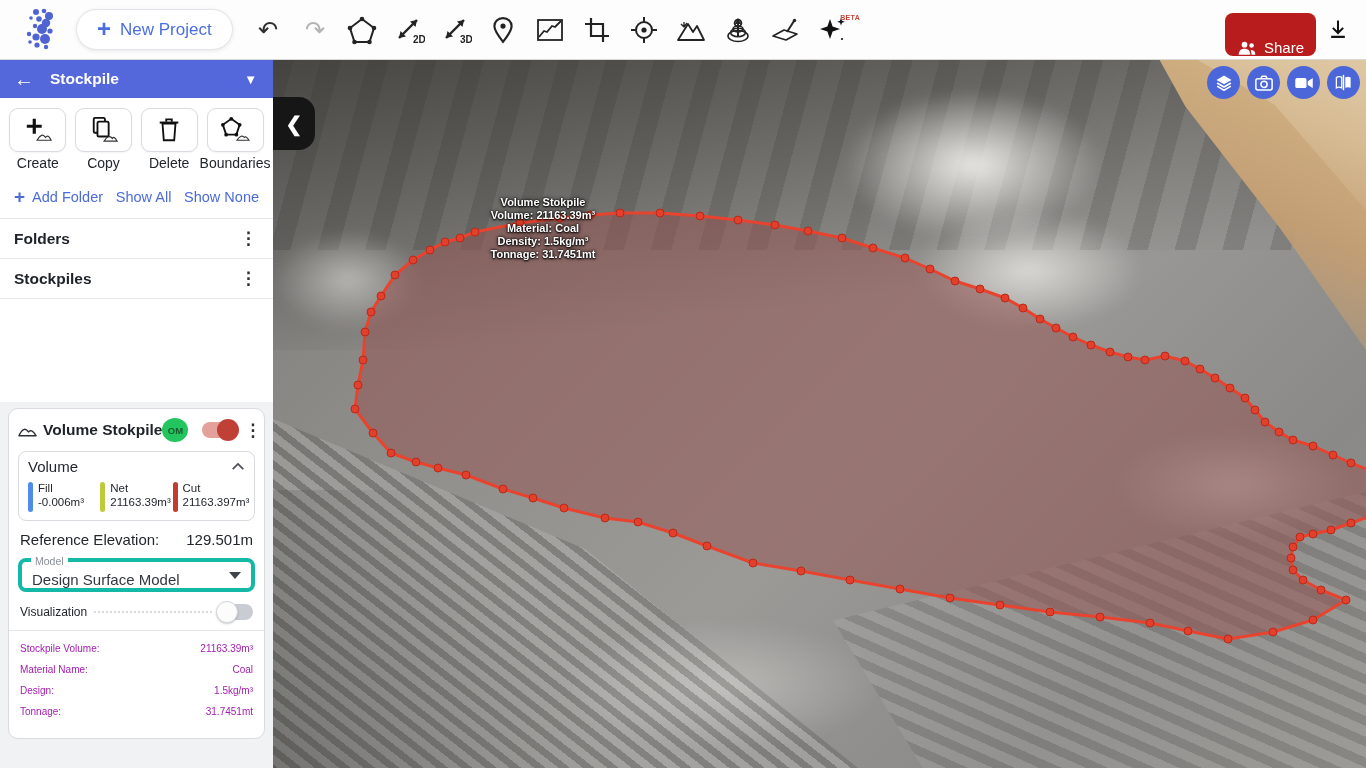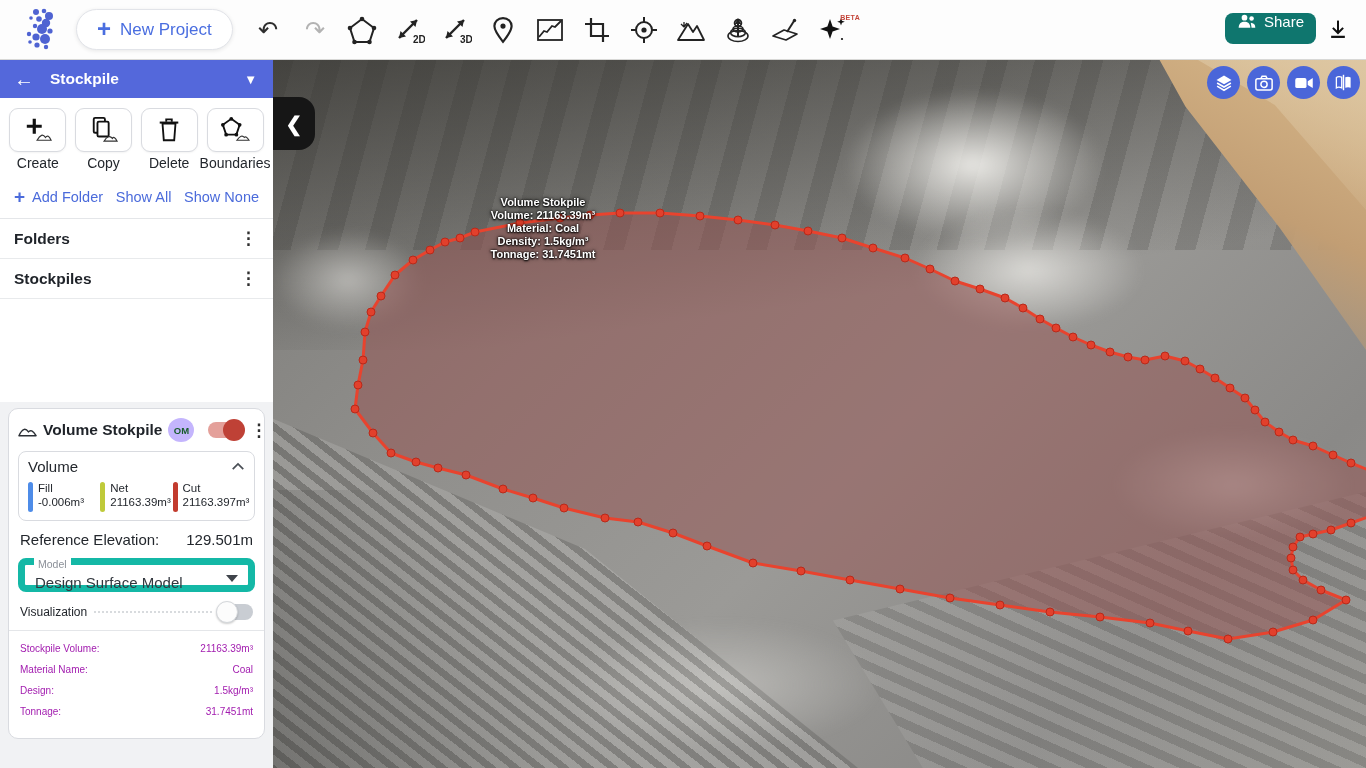--- a/index.html
+++ b/index.html
@@ -13,22 +13,22 @@
   .np-btn { position:absolute; left:76px; top:9px; height:41px; padding:0 20px; display:flex; align-items:center; gap:9px;
             background:#fff; border:1px solid #e2e4e9; border-radius:22px; box-shadow:0 1px 4px rgba(0,0,0,.09); cursor:pointer; }
   .np-plus { color:#4a6ee0; font-size:24px; font-weight:bold; line-height:1; margin-top:-2px; }
   .np-label { color:#4a6ee0; font-size:17px; }
   .tools { position:absolute; left:252px; top:0; height:60px; display:flex; align-items:center; gap:15px; }
   .tool { width:32px; height:38px; display:flex; align-items:center; justify-content:center; position:relative; cursor:pointer; }
   .tool svg { display:block; }
   .glyph { font-size:24px; color:#2e2e2e; line-height:1; }
   .glyph.dim { color:#b3b3b3; }
   .beta-tag { position:absolute; top:3px; right:-12px; font-size:7px; font-weight:bold; color:#c4453a; letter-spacing:.3px; }
-  .share-btn { position:absolute; right:50px; top:13px; height:31px; padding:0 12px; display:flex; align-items:flex-start; gap:7px;
-               background:#0f766e; border-radius:8px; cursor:pointer; }
+  .share-btn { position:absolute; right:50px; top:13px; height:43px; padding:0 12px; display:flex; align-items:flex-end; gap:7px;
+               background:#b91c1c; border-radius:8px; cursor:pointer; }
   .share-label { color:#fff; font-size:15px; }
   .dl-btn { position:absolute; right:14px; top:15px; width:28px; height:30px; display:flex; align-items:center; justify-content:center; cursor:pointer; }
 
   
   #sidebar { position:absolute; top:60px; left:0; width:273px; bottom:0; background:#ffffff; z-index:20; }
   .sb-header { height:38px; background:#5468db; display:flex; align-items:center; padding:0 14px; position:relative; }
   .back-arrow { color:#fff; font-size:20px; font-weight:bold; cursor:pointer; line-height:1; }
   .sb-title { color:#fff; font-size:15.5px; font-weight:bold; margin-left:16px; }
   .sb-caret { position:absolute; right:16px; color:#fff; font-size:13px; cursor:pointer; }
   .action-row { display:flex; gap:8px; padding:10px 9px 6px 9px; }
@@ -47,22 +47,22 @@
   .section-row { display:flex; align-items:center; justify-content:space-between; padding:0 12px 0 14px; height:40px; border-bottom:1px solid #e8eaec; }
   .section-label { font-size:15.5px; font-weight:bold; color:#1f2329; }
   .kebab { color:#2f2f2f; font-size:17px; font-weight:bold; cursor:pointer; padding:2px 4px; line-height:1; }
   .list-area { position:absolute; top:342px; left:0; right:0; bottom:0; background:#f1f2f4; }
 
   
   .card { position:absolute; top:6px; left:8px; width:257px; background:#fff; border:1px solid #d9dbe0; border-radius:10px; padding:8px 9px 10px 9px; }
   .card-head { display:flex; align-items:center; height:26px; }
   .mound-ic { margin-right:6px; display:flex; }
   .card-title { font-size:15.5px; font-weight:bold; color:#1f2329; white-space:nowrap; }
-  .om-badge { width:26px; height:24px; border-radius:50%; background:#c4b5fd; color:#175c2a; font-size:9.5px; font-weight:bold;
-              display:flex; align-items:center; justify-content:center; margin-left:6px; flex:none; }
+  .om-badge { width:26px; height:24px; border-radius:50%; background:#22c55e; color:#175c2a; font-size:9.5px; font-weight:bold;
+              display:flex; align-items:center; justify-content:center; flex:none; }
   .leader { flex:1; border-bottom:2px dotted #d8dbde; height:1px; margin:0 7px; }
   .switch { position:relative; width:34px; height:16px; border-radius:9px; flex:none; cursor:pointer; }
   .switch .knob { position:absolute; top:-3px; width:22px; height:22px; border-radius:50%; }
   .switch.on  { background:#e4a09a; }
   .switch.on .knob { right:-3px; background:#bf4136; }
   .switch.off { background:#c9cdd3; }
   .switch.off .knob { left:-3px; background:#fcfcfc; border:1px solid #d4d7db; box-shadow:0 1px 2px rgba(0,0,0,.2); }
   .card-head .kebab { margin-left:6px; padding:0 0 0 2px; }
 
   .vol-panel { border:1px solid #d9dbe0; border-radius:8px; margin-top:8px; padding:6px 9px 8px 9px; }
@@ -71,21 +71,21 @@
   .vol-items { display:flex; margin-top:6px; }
   .vol-item { display:flex; gap:5px; width:33.3%; }
   .vol-bar { width:5px; height:30px; border-radius:3px; flex:none; margin-top:1px; }
   .vol-texts { display:flex; flex-direction:column; }
   .vol-label { font-size:11.5px; color:#23272d; line-height:14px; }
   .vol-value { font-size:11.5px; color:#23272d; line-height:14px; white-space:nowrap;text-align:center; }
 
   .ref-row { display:flex; justify-content:space-between; align-items:center; margin:10px 2px 4px 2px; }
   .ref-label, .ref-value { font-size:15px; color:#23272d; }
 
-  .select-box { position:relative; border:7px solid #14b8a6; border-radius:8px; height:34px; margin-top:10px; padding:9px 10px 0 10px; cursor:pointer; }
+  .select-box { position:relative; border:4px solid #14b8a6; border-radius:8px; height:34px; margin-top:10px; padding:9px 10px 0 10px; cursor:pointer; }
   .select-legend { position:absolute; top:-7px; left:9px; background:#fff; padding:0 4px; font-size:10.5px; color:#8b9098; }
   .select-value { font-size:15px; color:#33383f; white-space:nowrap; overflow:hidden; }
   .select-caret { position:absolute; right:10px; top:10px; width:0; height:0; border-left:6px solid transparent; border-right:6px solid transparent; border-top:7px solid #3f444b; }
 
   .viz-row { display:flex; align-items:center; margin:12px 2px 10px 2px; }
   .viz-label { font-size:12px; color:#23272d; }
   .card-divider { border-top:1px solid #e4e6e9; margin:0 -9px; }
   .stats { padding:7px 2px 6px 2px; }
   .stat-row { display:flex; justify-content:space-between; align-items:center; height:21px; }
   .stat-label, .stat-value { font-size:10px; color:#a21caf; }

